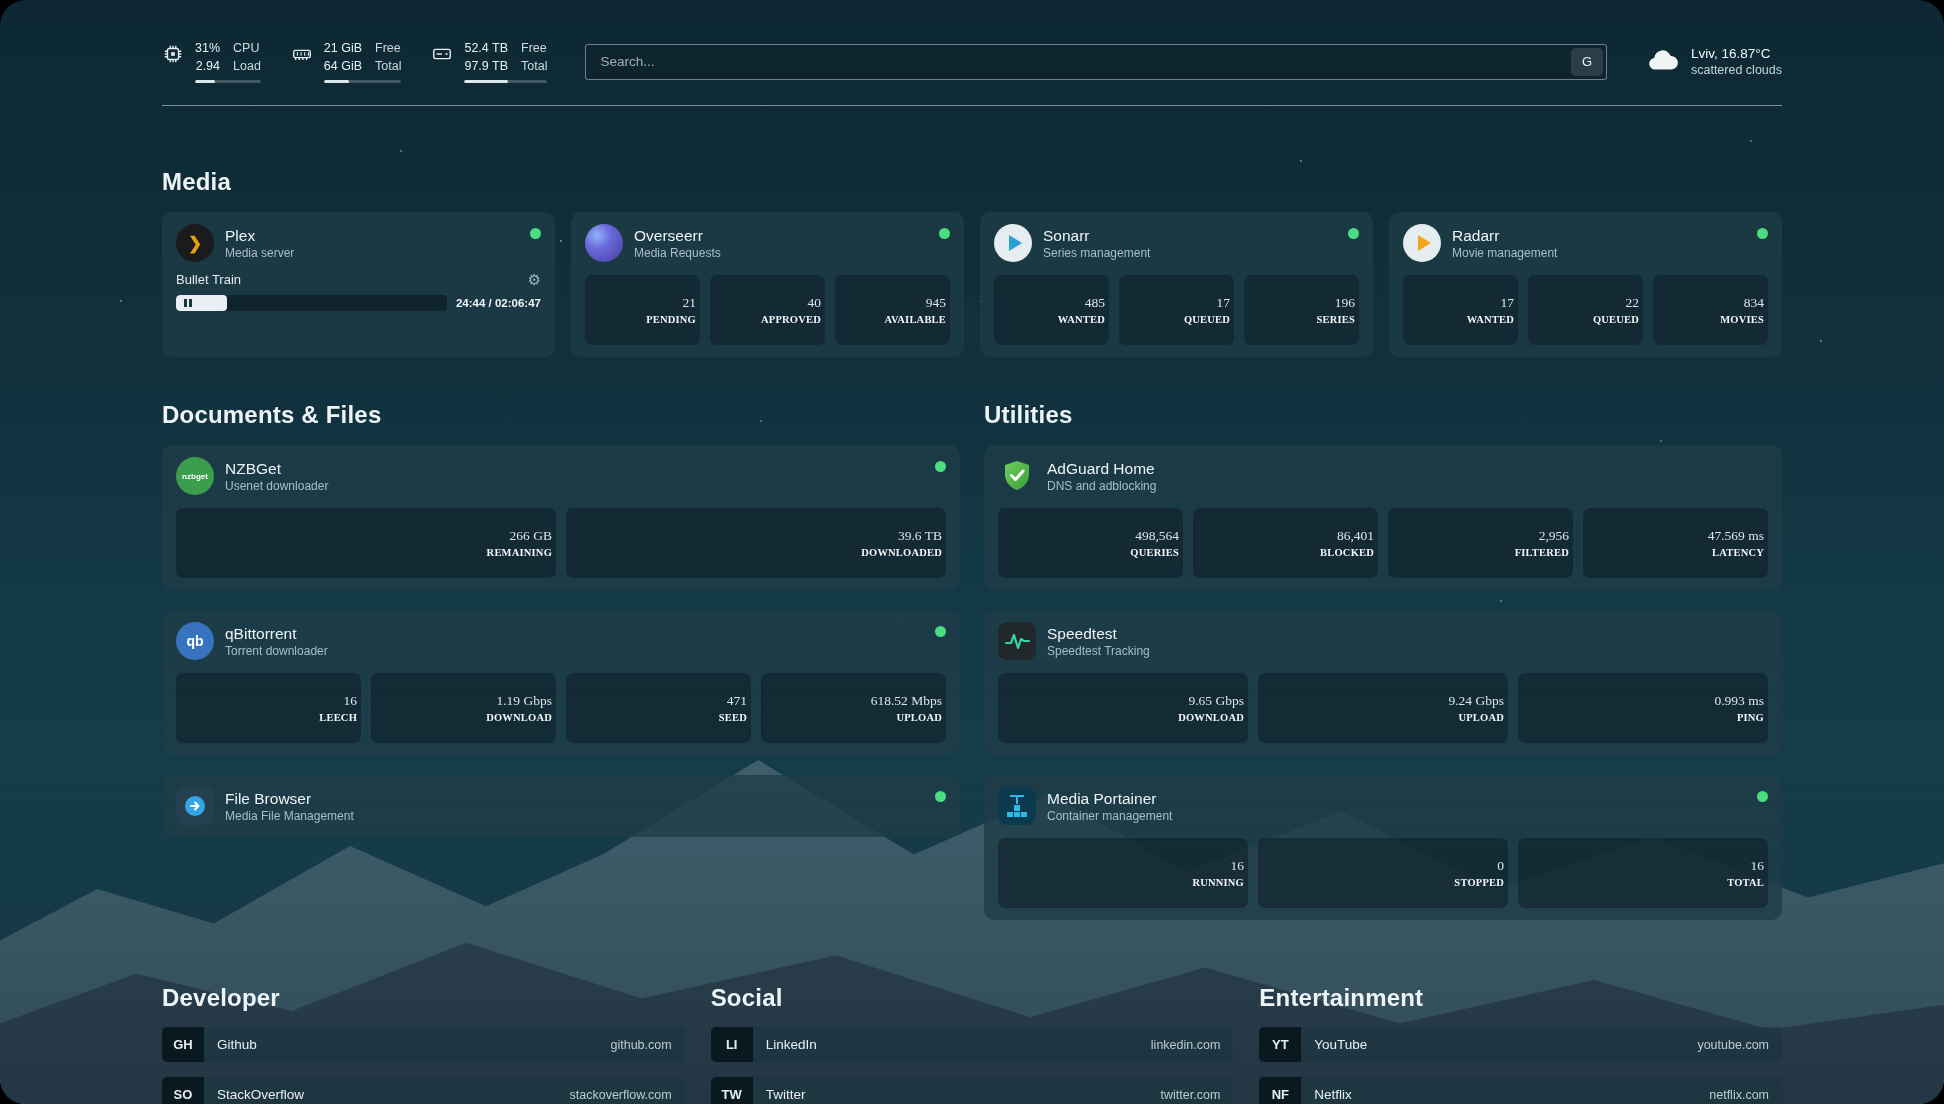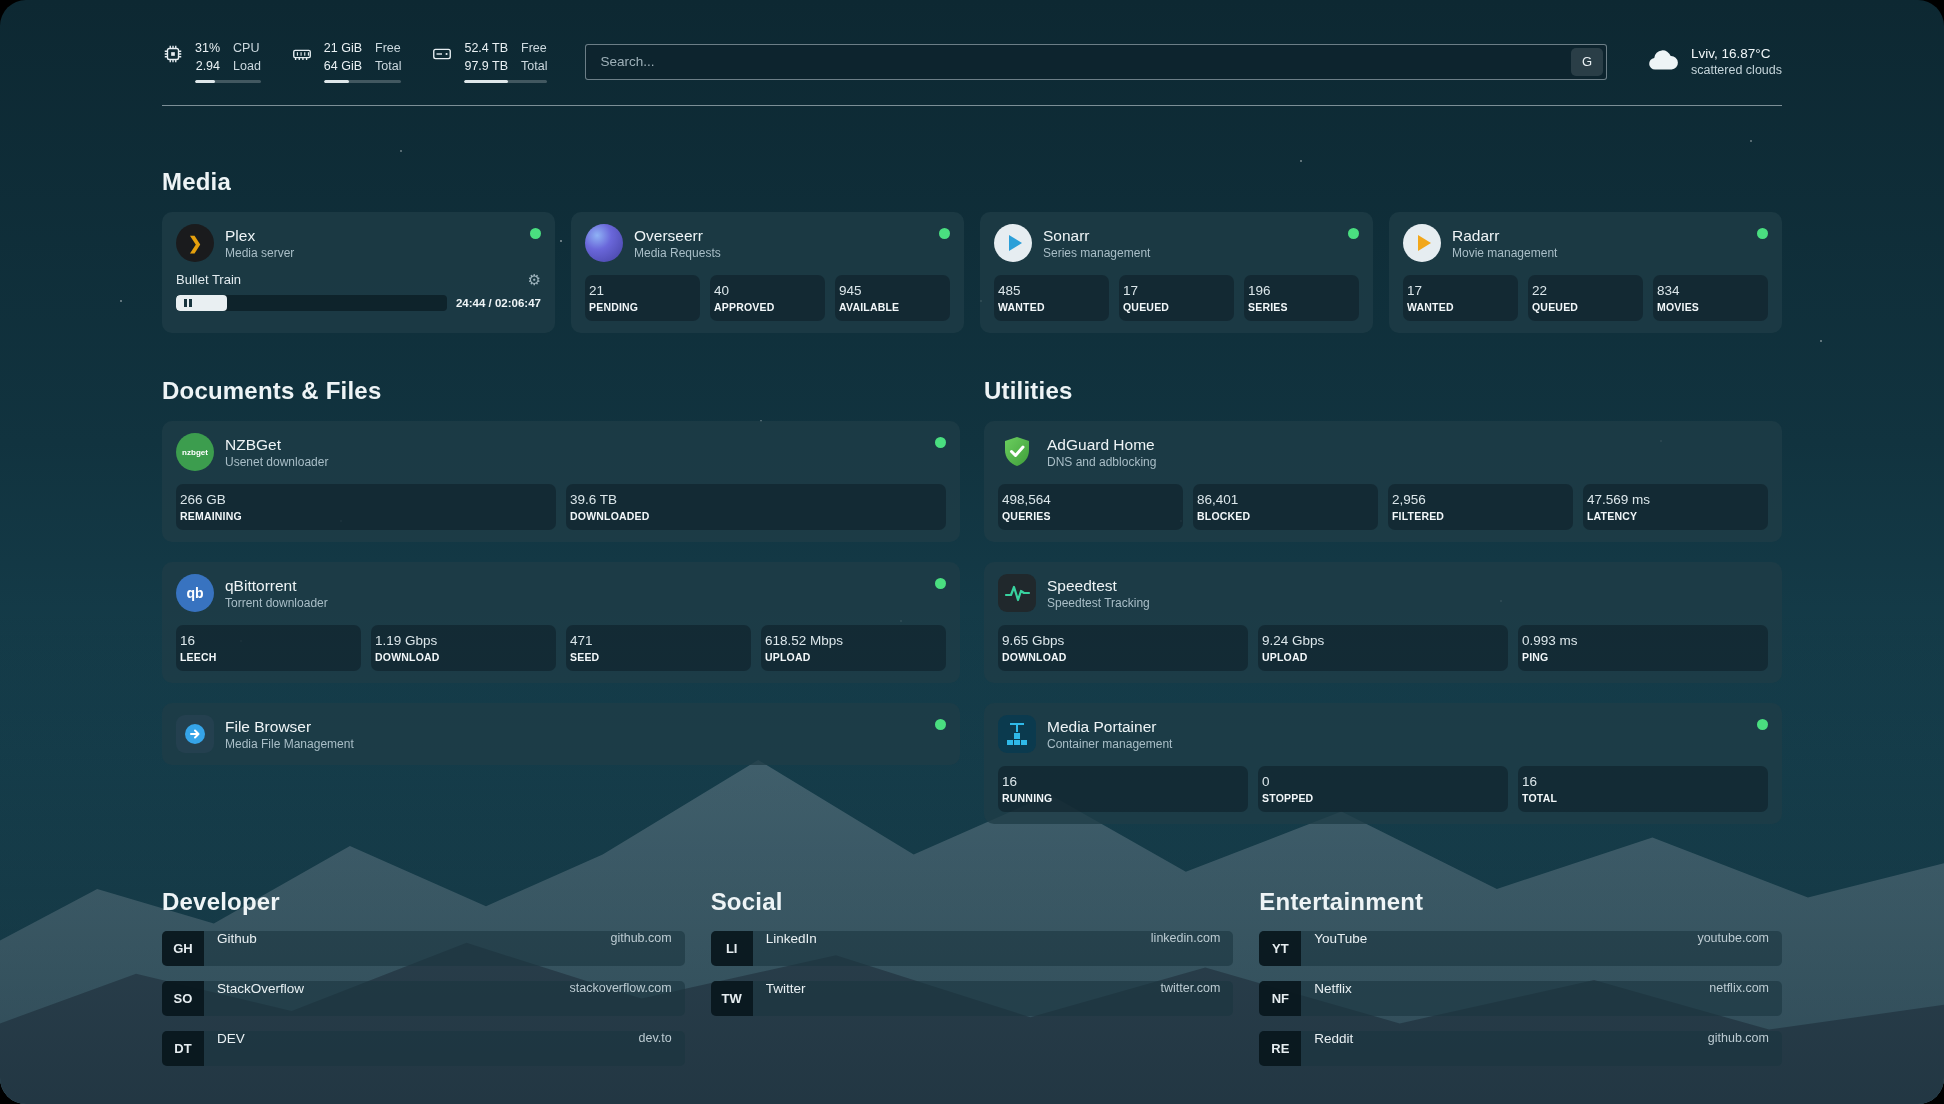--- a/index.html
+++ b/index.html
@@ -59,21 +59,21 @@
   .card { background:rgba(31,60,71,.78); border-radius:10px; padding:12px 14px; }
   .card-head { display:flex; align-items:center; gap:11px; }
   .svc-icon { width:38px; height:38px; border-radius:50%; flex:none; display:flex; align-items:center; justify-content:center; overflow:hidden; }
   .svc-icon.sq { border-radius:9px; }
   .svc-text { min-width:0; }
   .svc-name { font-size:15.5px; font-weight:400; color:#eef4f6; line-height:1.25; white-space:nowrap; }
   .svc-sub { font-size:12px; color:#a9bec7; white-space:nowrap; }
   .dot { width:11px; height:11px; border-radius:50%; background:#4ade80; margin-left:auto; align-self:flex-start; margin-top:4px; flex:none; }
 
   .stats { display:flex; gap:10px; margin-top:13px; }
-  .stat { flex:1; background:rgba(12,30,38,.55); border-radius:7px; padding:8px 4px; text-align:left; min-width:0; }
+  .stat { flex:1; background:rgba(12,30,38,.55); border-radius:7px; padding:20px 4px; text-align:right; min-width:0;font-family:Liberation Serif, serif; }
   .stat-value { font-size:13.5px; color:#dbe6ea; white-space:nowrap; }
   .stat-label { font-size:10.5px; font-weight:700; color:#f2f7f9; margin-top:3px; letter-spacing:.2px; white-space:nowrap; }
 
   
   .nowplaying { display:flex; align-items:flex-end; margin-top:10px; }
   .np-title { font-size:13px; color:#e2ebef; }
   .gear { margin-left:auto; color:#9fb4bd; font-size:15px; cursor:pointer; line-height:1; }
   .progress-row { display:flex; align-items:center; gap:9px; margin-top:8px; }
   .pbar { flex:1; height:16px; background:rgba(10,26,33,.72); border-radius:4px; position:relative; overflow:hidden; }
   .pfill { position:absolute; left:0; top:0; bottom:0; background:#e9eff2; border-radius:4px; width:0; }
@@ -81,21 +81,21 @@
   .pause i { display:block; width:2.5px; height:8px; background:#17333d; }
   .ptime { font-size:11.5px; font-weight:700; color:#eef4f6; white-space:nowrap; }
 
   
   .twocol { display:grid; grid-template-columns:1fr 1fr; gap:24px; margin-top:44px; align-items:start; }
   .colstack { display:flex; flex-direction:column; gap:20px; margin-top:16px; }
 
   
   .bookmarks { display:grid; grid-template-columns:repeat(3,1fr); gap:0 26px; margin-top:64px; }
   .bm-rows { display:flex; flex-direction:column; gap:15px; margin-top:15px; }
-  .bm-row { display:flex; height:35px; background:rgba(27,53,64,.6); border-radius:5px; overflow:hidden; cursor:pointer; }
+  .bm-row { display:flex; align-items:center; height:35px; background:rgba(27,53,64,.6); border-radius:5px; overflow:hidden; cursor:pointer; }
   .bm-abbr { width:42px; height:100%; background:rgba(7,20,26,.85); display:flex; align-items:center; justify-content:center;
     font-size:13px; font-weight:700; color:#e6edf0; flex:none; }
   .bm-name { margin-left:13px; font-size:13.5px; color:#e9f0f3; }
   .bm-url { margin-left:auto; margin-right:13px; font-size:12.5px; color:#bccbd2; }
 
   
   .ic-plex { background:#1a1b1d; color:#e5a00d; font-weight:700; font-size:17px; }
   .ic-overseerr { background:radial-gradient(circle at 32% 30%, #8fb2f5 0%, #6a67da 38%, #4340a0 100%); }
   .ic-light { background:#e6edf1; }
   .tri { width:0; height:0; border-top:8px solid transparent; border-bottom:8px solid transparent; margin-left:4px; }

